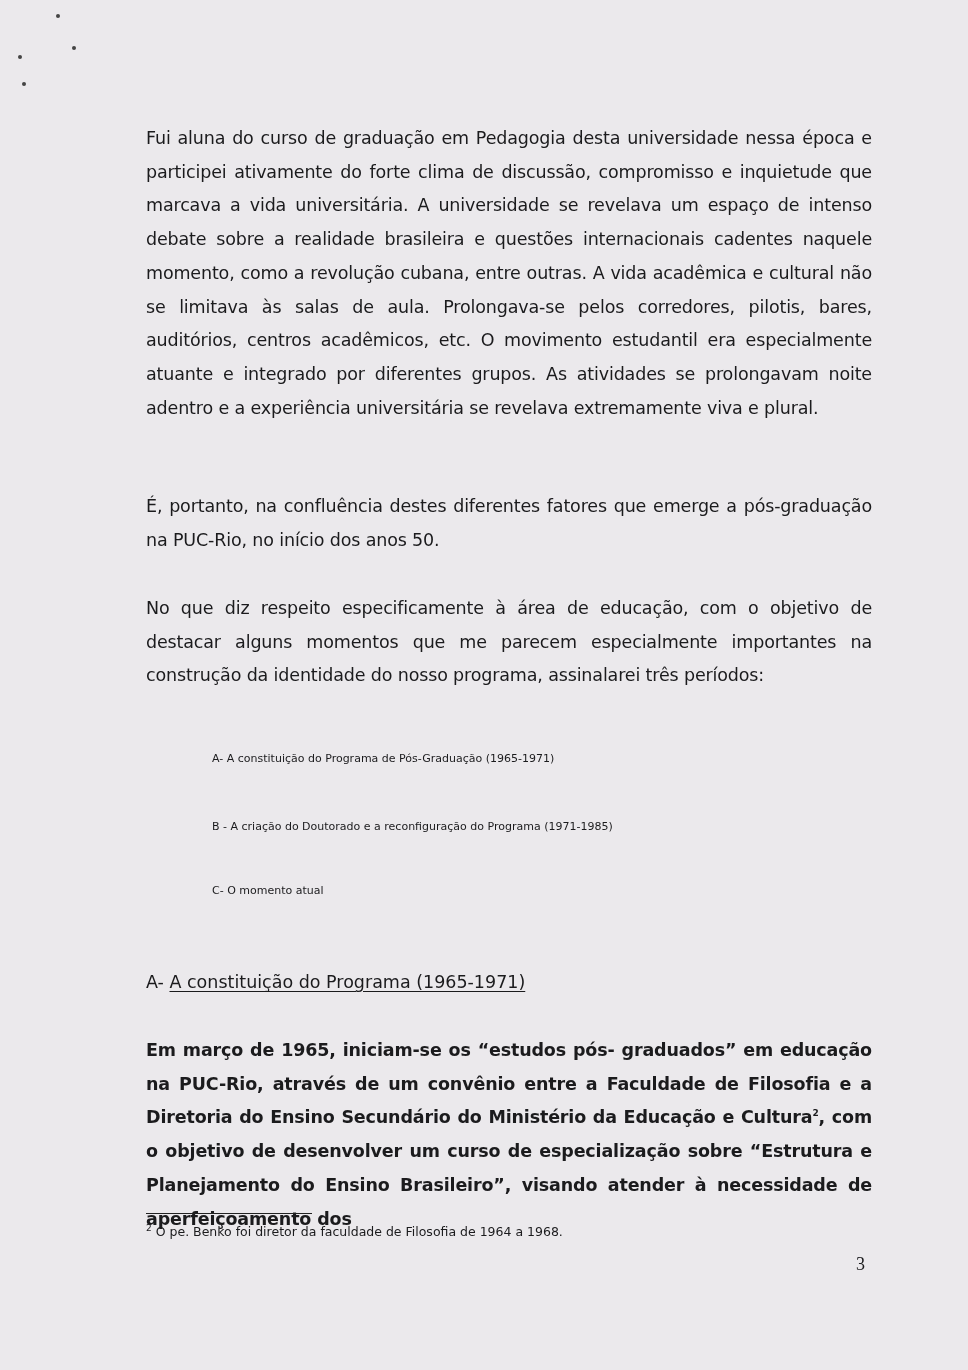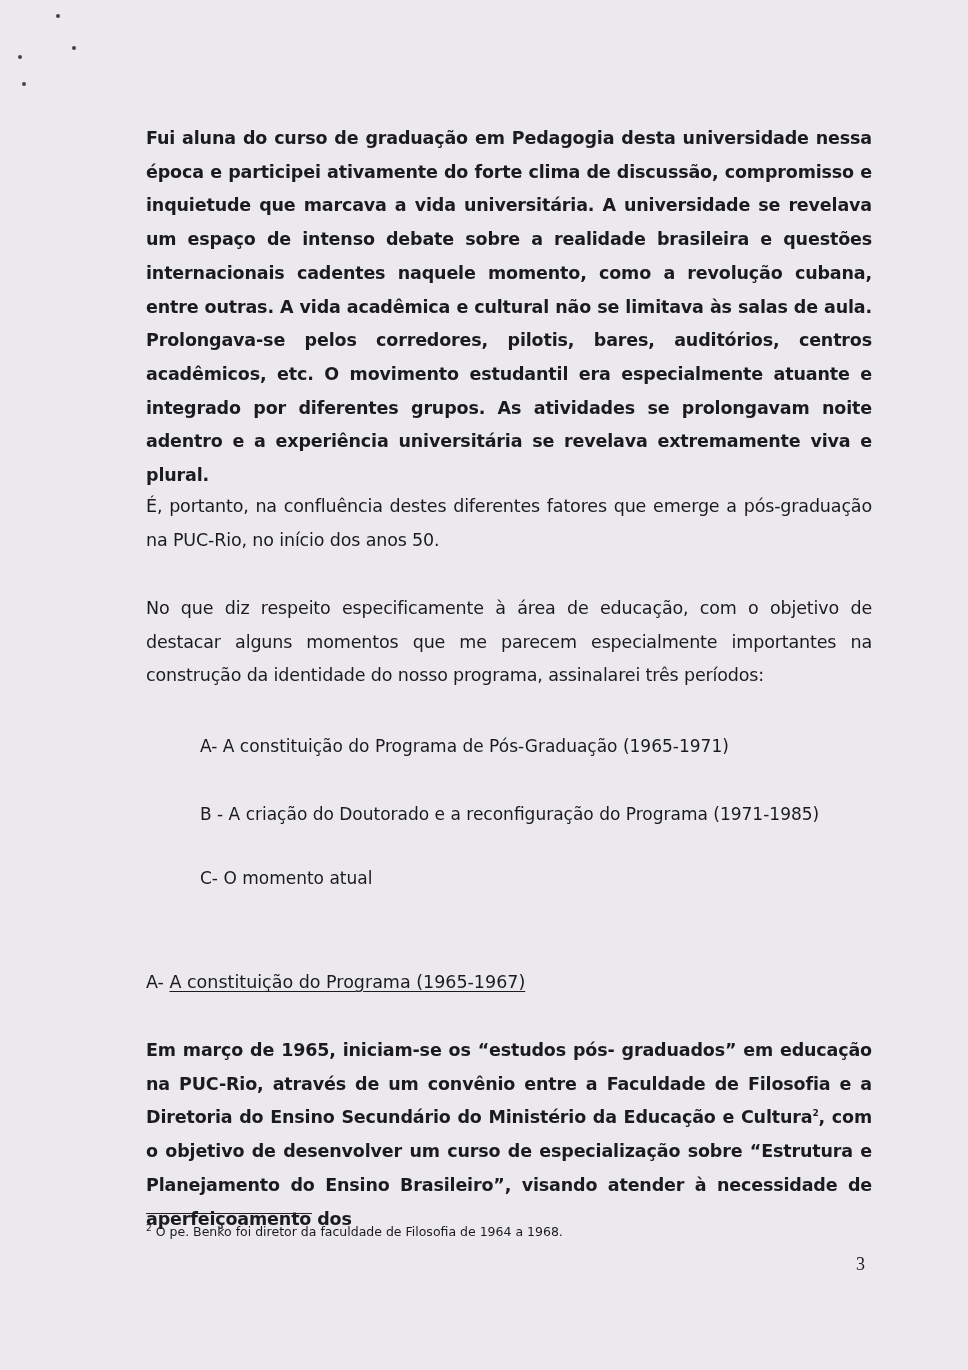--- a/index.html
+++ b/index.html
@@ -6,24 +6,24 @@
   body {
     width: 968px; height: 1370px;
     background: #ebe9ec;
     position: relative; overflow: hidden;
     font-family: "DejaVu Sans", sans-serif;
     color: #1b1b1d;
   }
   .speck { position: absolute; width: 4px; height: 4px; background: #444; border-radius: 50%; }
   .page { position: absolute; left: 146px; top: 122px; width: 726px; }
   .para { font-size: 17.5px; line-height: 33.7px; text-align: justify; margin: 0; letter-spacing: -0.15px; }
-  .p1 { position: absolute; top: 0; left: 0; width: 726px; font-weight: bold; }
+  .p1 { position: absolute; top: 0; left: 0; width: 726px; }
   .p2 { position: absolute; top: 368px; left: 0; width: 726px; }
   .p3 { position: absolute; top: 470px; left: 0; width: 726px; }
-  .item { position: absolute; font-size: 17px; line-height: 33.7px; margin: 0; }
+  .item { position: absolute; font-size: 11px; line-height: 33.7px; margin: 12px; }
   .itemA { top: 608px; left: 54px; }
   .itemB { top: 676px; left: 0; width: 726px; text-indent: 54px; text-align: justify; }
   .itemC { top: 740px; left: 54px; }
   .section { position: absolute; top: 844px; left: 0; font-size: 17.5px; line-height: 33.7px; }
   .section u { text-decoration: underline; text-underline-offset: 3px; }
   .p4 { position: absolute; top: 912px; left: 0; width: 726px; font-weight: bold; }
   .footrule { position: absolute; top: 1091px; left: 0; width: 166px; border-top: 1.5px solid #222; }
   .footnote { position: absolute; top: 1102px; left: 0; font-size: 12.5px; }
   sup { font-size: 9px; vertical-align: super; line-height: 0; }
   .pagenum { position: absolute; top: 1254px; left: 856px; font-family: "Liberation Serif", serif; font-size: 18px; }
@@ -39,21 +39,21 @@
 <div class="page">
   <p class="para p1">Fui aluna do curso de graduação em Pedagogia desta universidade nessa época e participei ativamente do forte clima de discussão, compromisso e inquietude que marcava a vida universitária. A universidade se revelava um espaço de intenso debate sobre a realidade brasileira e questões internacionais cadentes naquele momento, como a revolução cubana, entre outras. A vida acadêmica e cultural não se limitava às salas de aula. Prolongava-se pelos corredores, pilotis, bares, auditórios, centros acadêmicos, etc. O movimento estudantil era especialmente atuante e integrado por diferentes grupos. As atividades se prolongavam noite adentro e a experiência universitária se revelava extremamente viva e plural.</p>
   <p class="para p2">É, portanto, na confluência destes diferentes fatores que emerge a pós-graduação na PUC-Rio, no início dos anos 50.</p>
   <p class="para p3">No que diz respeito especificamente à área de educação, com o objetivo de destacar alguns momentos que me parecem especialmente importantes na construção da identidade do nosso programa, assinalarei três períodos:</p>
 
   <p class="item itemA">A- A constituição do Programa de Pós-Graduação (1965-1971)</p>
   <p class="item itemB">B - A criação do Doutorado e a reconfiguração do Programa (1971-1985)</p>
   <p class="item itemC">C- O momento atual</p>
 
   <div class="section">
-    <span>A- </span><u>A constituição do Programa (1965-1967)</u>
+    <span>A- </span><u>A constituição do Programa (1965-1971)</u>
   </div>
 
   <p class="para p4"><span>Em março de 1965, iniciam-se os “estudos pós- graduados” em educação na PUC-Rio, através de um convênio entre a Faculdade de Filosofia e a Diretoria do Ensino Secundário do Ministério da Educação e Cultura</span><sup>2</sup><span>, com o objetivo de desenvolver um curso de especialização sobre “Estrutura e Planejamento do Ensino Brasileiro”, visando atender à necessidade de aperfeiçoamento dos</span></p>
 
   <div class="footrule"></div>
   <div class="footnote"><sup>2</sup><span> O pe. Benko foi diretor da faculdade de Filosofia de 1964 a 1968.</span></div>
 </div>
 
 <div class="pagenum">3</div>
 

